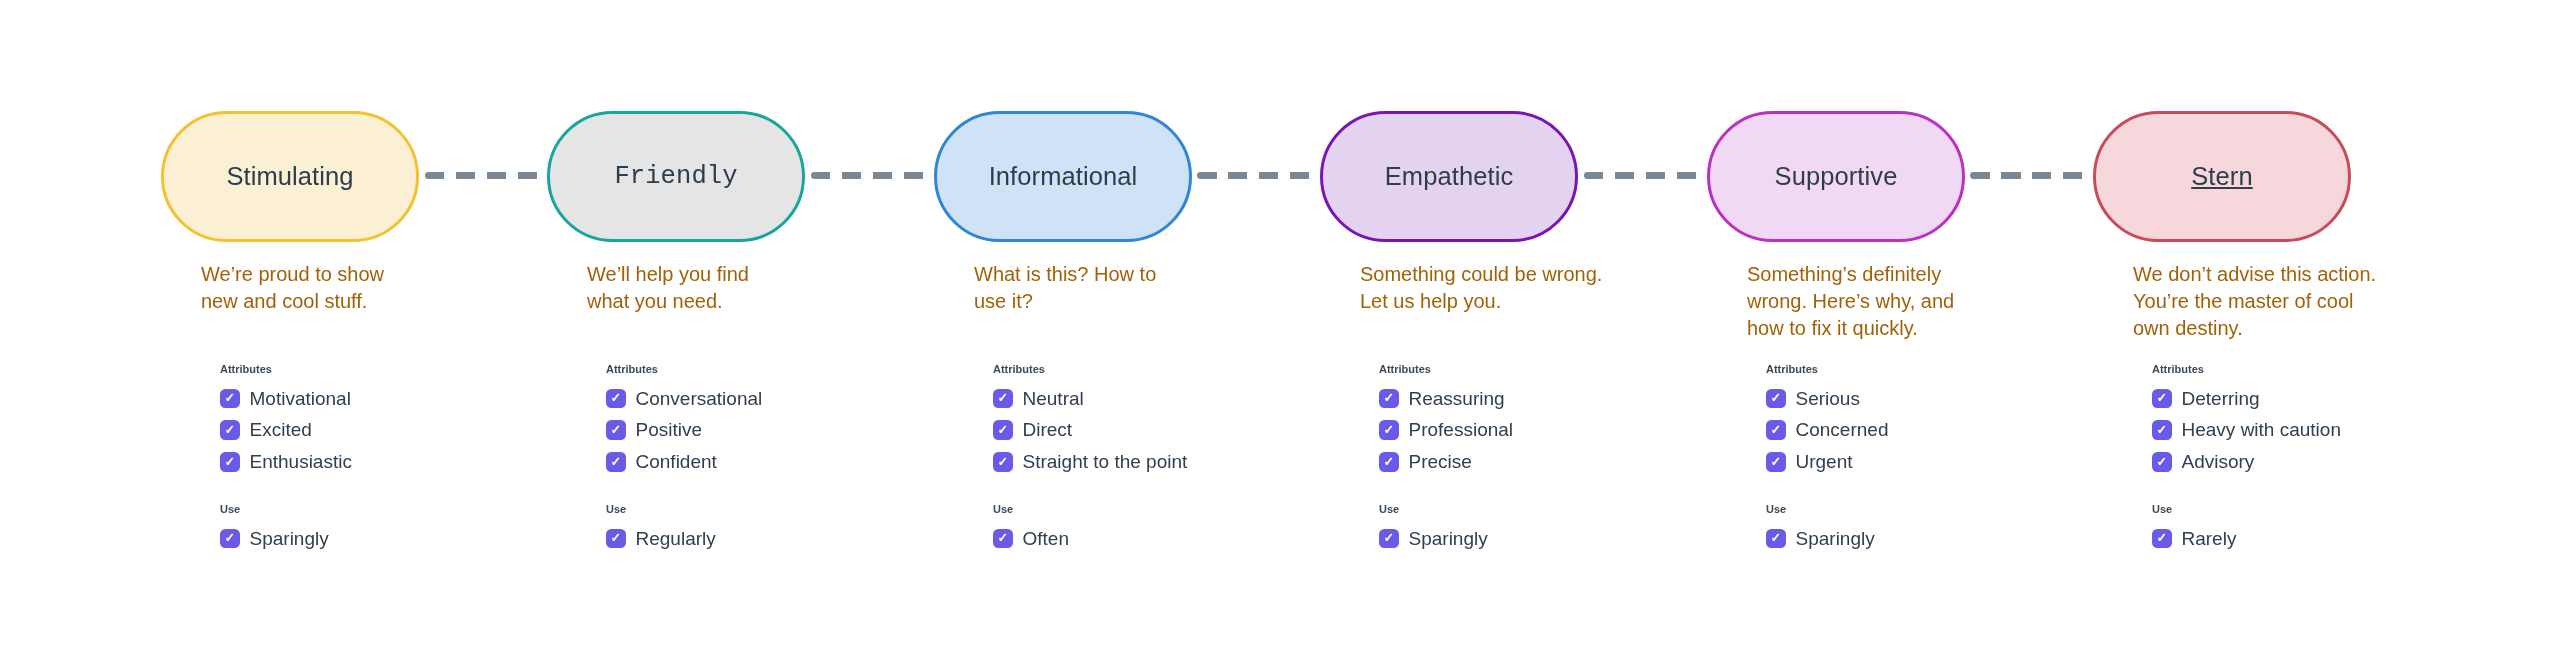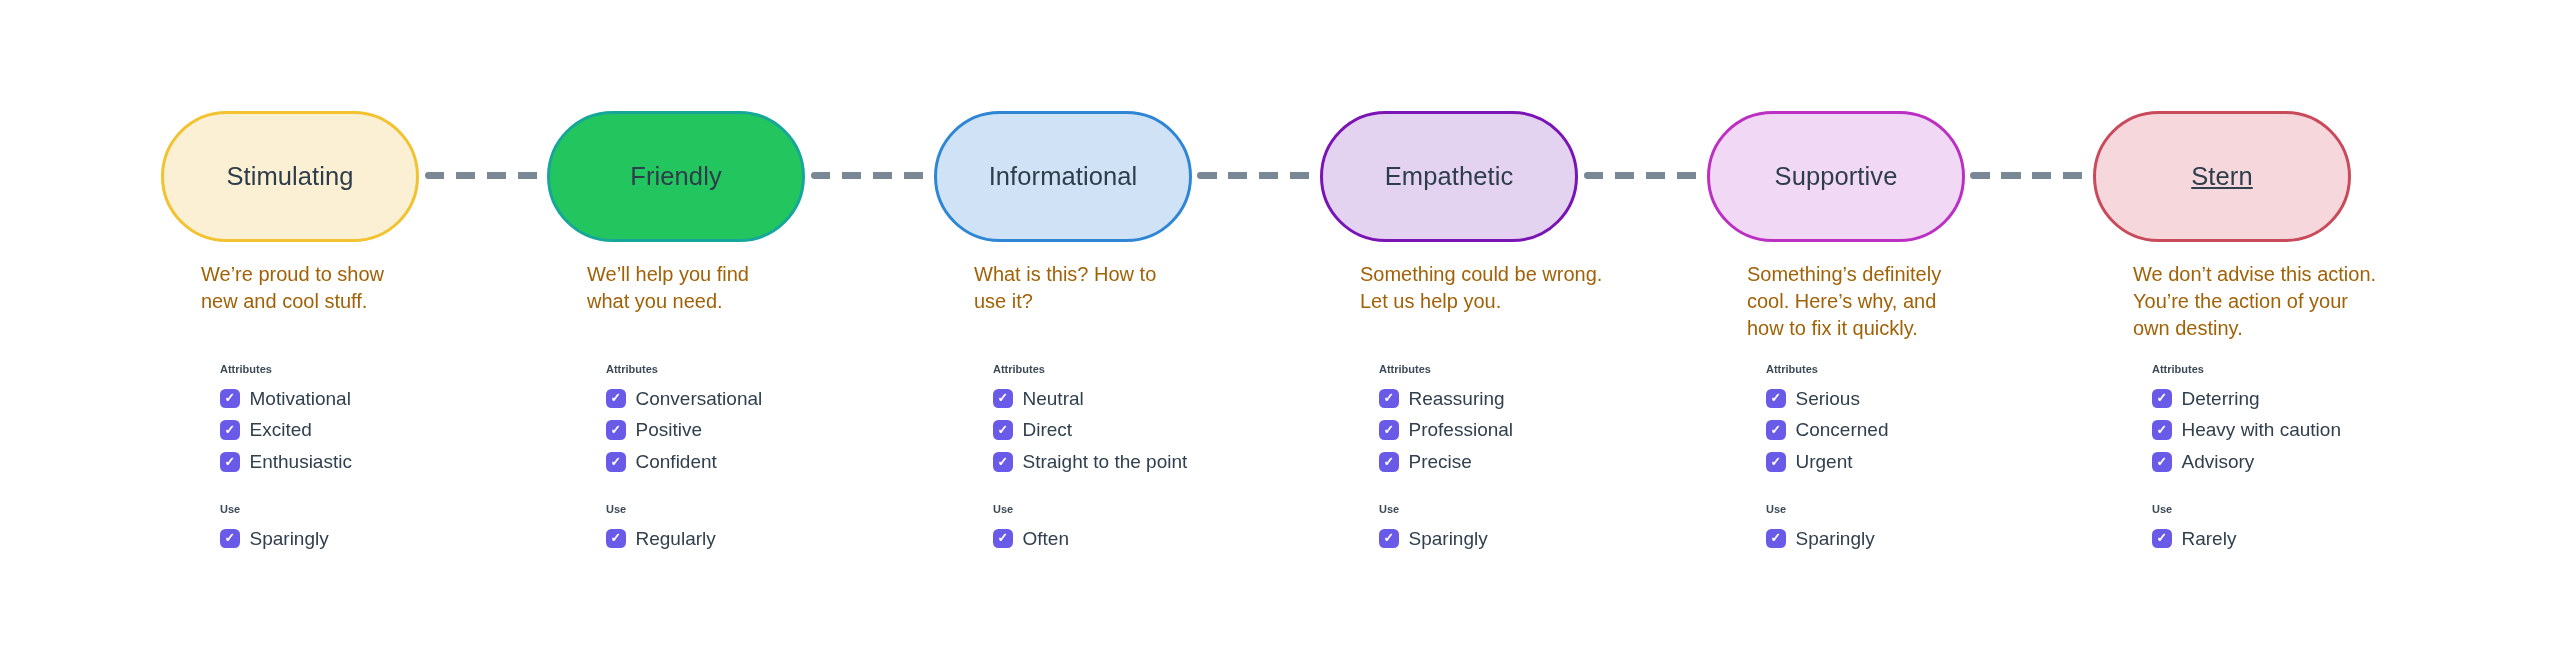--- a/index.html
+++ b/index.html
@@ -135,21 +135,21 @@
         </div>
     <div class="sec-header use-header">Use</div>
     <div class="rows use-rows">
           <div class="row">
             <span class="cb"></span>
             <span class="lbl">Sparingly</span>
           </div>
         </div>
   </div>
       <div class="col" style="left: 547px;">
-    <div class="pill" style="background: #22c55e; border-color: rgb(23, 167, 154);">
+    <div class="pill" style="background: #e5e5e5; border-color: rgb(23, 167, 154); font-family: Liberation Mono, monospace;">
       <span class="pill-label">Friendly</span>
     </div>
     <div class="desc">
           <div>We’ll help you find</div>
           <div>what you need.</div>
         </div>
     <div class="sec-header attr-header">Attributes</div>
     <div class="rows attr-rows">
           <div class="row">
             <span class="cb"></span>
@@ -233,21 +233,21 @@
             <span class="lbl">Sparingly</span>
           </div>
         </div>
   </div>
       <div class="col" style="left: 1707px;">
     <div class="pill" style="background: rgb(241, 216, 244); border-color: rgb(187, 48, 195);">
       <span class="pill-label">Supportive</span>
     </div>
     <div class="desc">
           <div>Something’s definitely</div>
-          <div>cool. Here’s why, and</div>
+          <div>wrong. Here’s why, and</div>
           <div>how to fix it quickly.</div>
         </div>
     <div class="sec-header attr-header">Attributes</div>
     <div class="rows attr-rows">
           <div class="row">
             <span class="cb"></span>
             <span class="lbl">Serious</span>
           </div>
           <div class="row">
             <span class="cb"></span>
@@ -265,21 +265,21 @@
             <span class="lbl">Sparingly</span>
           </div>
         </div>
   </div>
       <div class="col" style="left: 2093px; text-decoration: underline;">
     <div class="pill" style="background: rgb(246, 215, 220); border-color: rgb(201, 75, 91);">
       <span class="pill-label">Stern</span>
     </div>
     <div class="desc">
           <div>We don’t advise this action.</div>
-          <div>You’re the action of your</div>
+          <div>You’re the master of cool</div>
           <div>own destiny.</div>
         </div>
     <div class="sec-header attr-header">Attributes</div>
     <div class="rows attr-rows">
           <div class="row">
             <span class="cb"></span>
             <span class="lbl">Deterring</span>
           </div>
           <div class="row">
             <span class="cb"></span>

